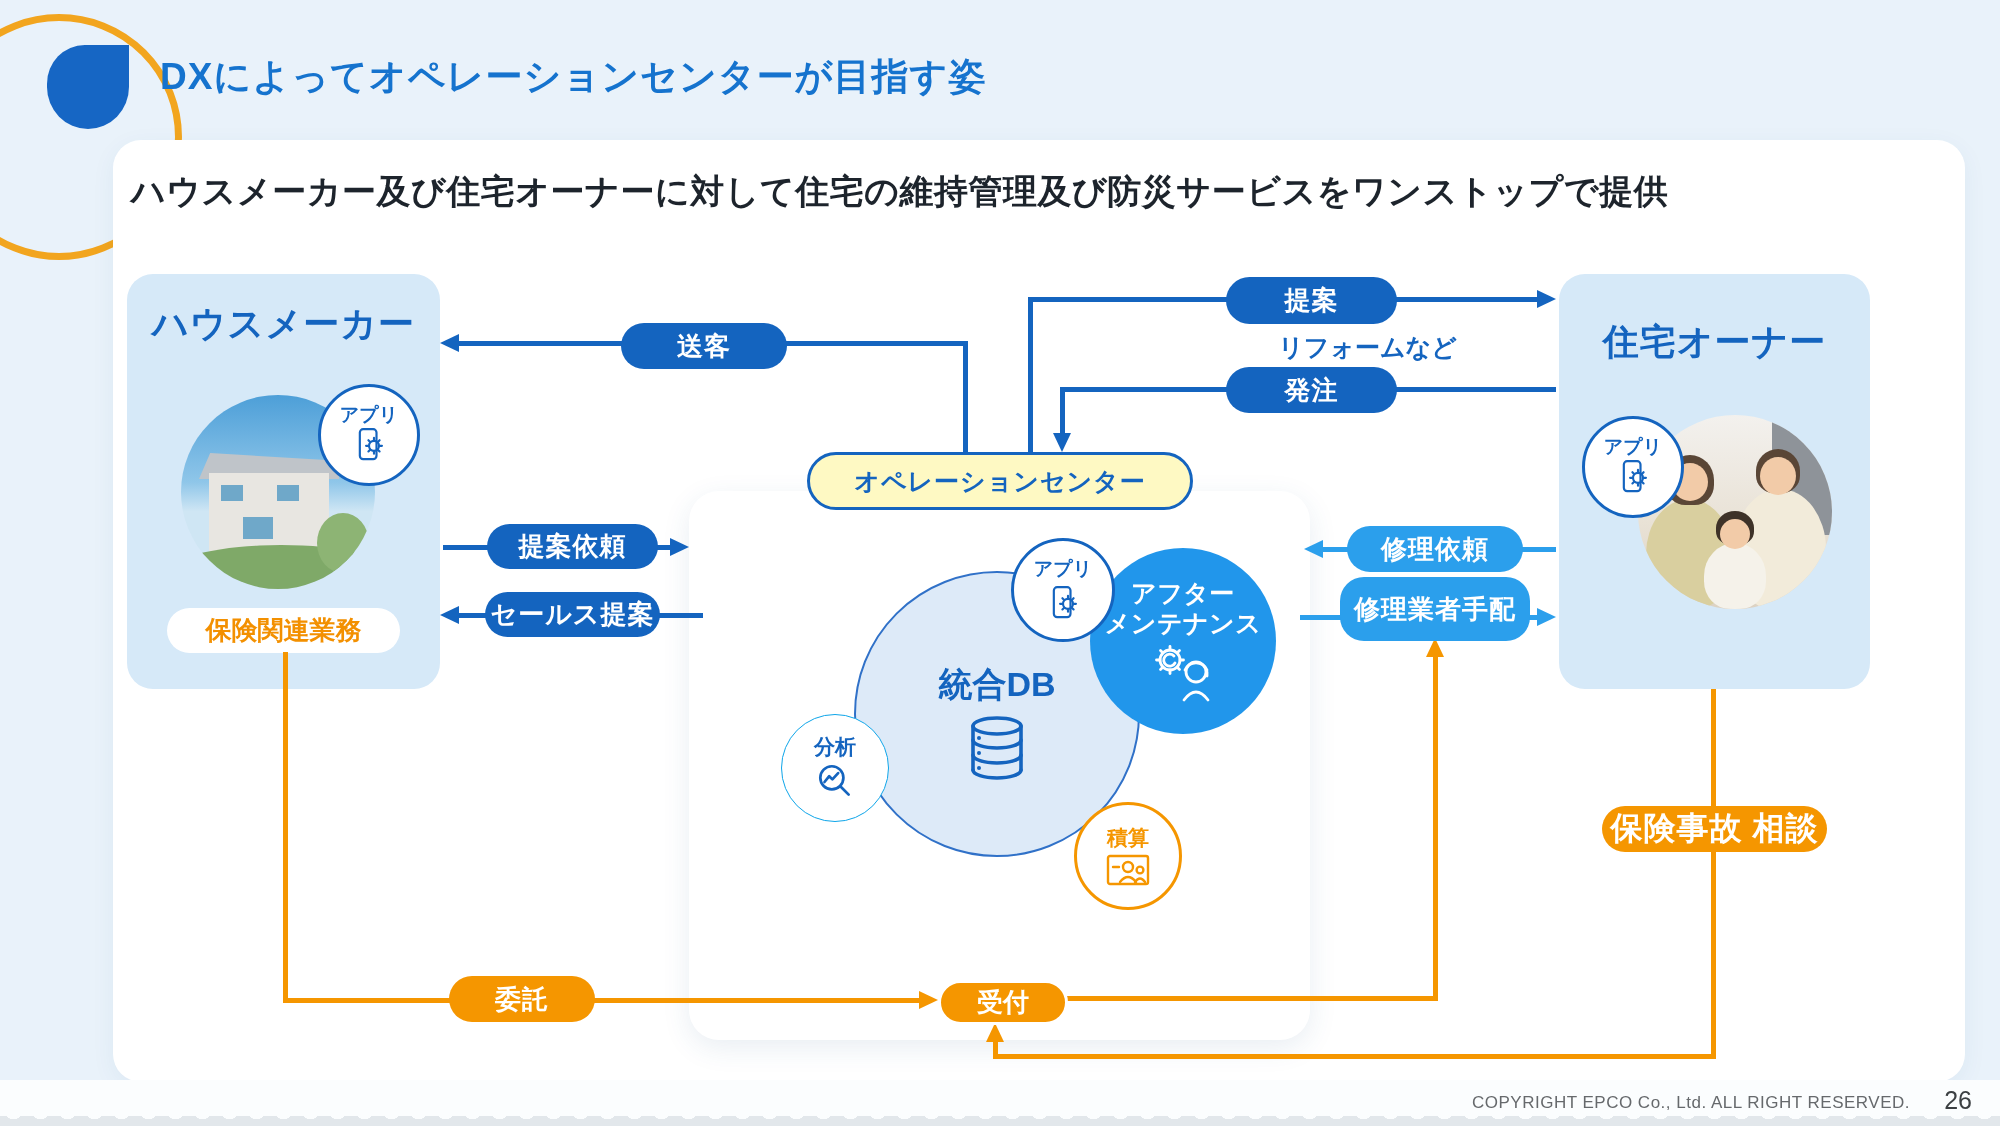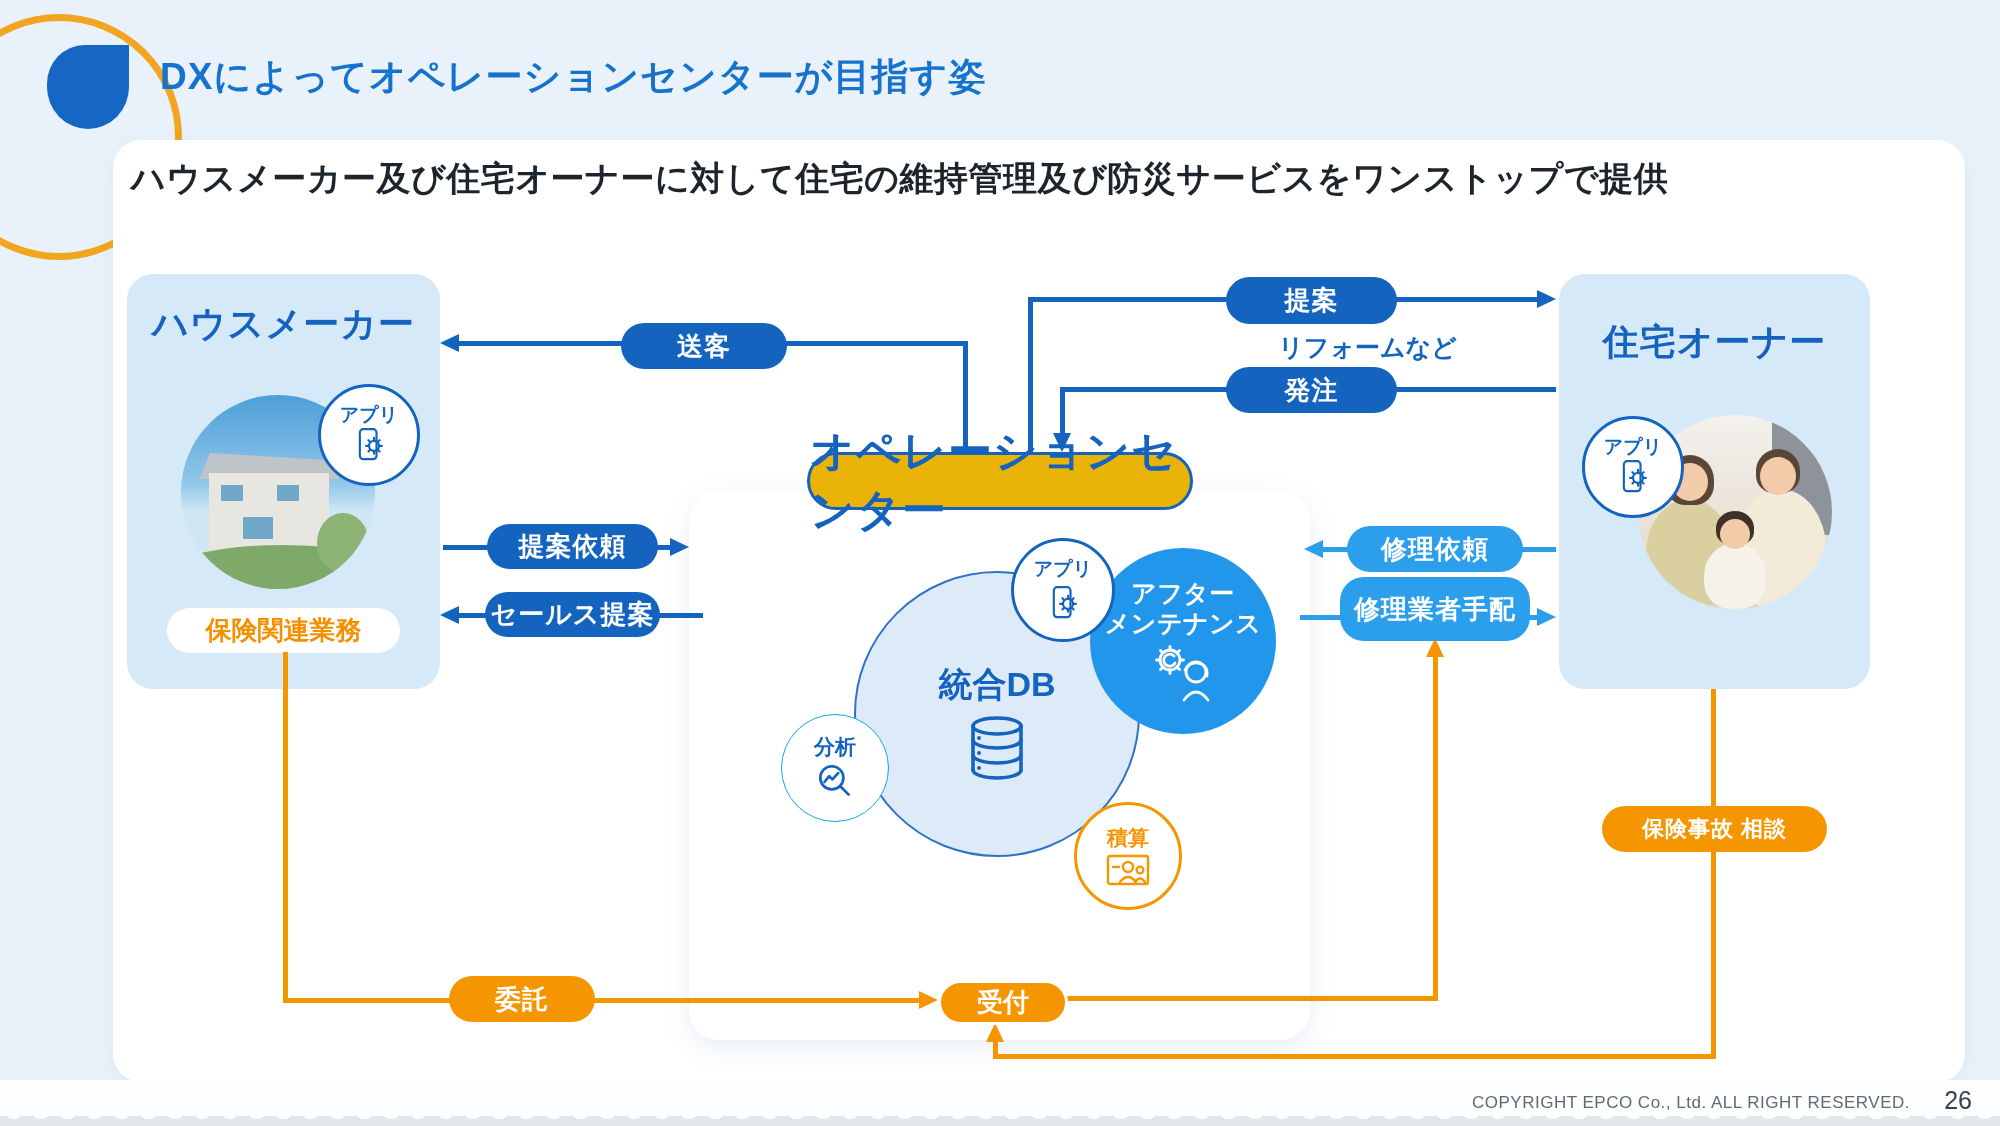--- a/index.html
+++ b/index.html
@@ -15,21 +15,21 @@
   .page-title{position:absolute;left:160px;top:52px;font-size:37px;font-weight:800;color:#1573CE;letter-spacing:1px;}
 
   .logo{position:absolute;left:1742px;top:38px;width:230px;text-align:center;}
   .logo-word{font-size:62px;line-height:56px;color:#1C63B7;font-weight:400;letter-spacing:2px;
     font-family:"DejaVu Sans",sans-serif;transform:scaleY(.92);}
   .logo-tag{font-size:12px;color:#4a4a4a;margin-top:2px;letter-spacing:.5px;}
 
   .card{position:absolute;left:113px;top:140px;width:1852px;height:942px;background:#fff;border-radius:28px;
     box-shadow:0 6px 24px rgba(40,90,140,.06);}
 
-  .subtitle{position:absolute;left:131px;top:156px;font-size:34px;font-weight:800;color:#1d242c;letter-spacing:.5px;}
+  .subtitle{position:absolute;left:131px;top:169px;font-size:34px;font-weight:800;color:#1d242c;letter-spacing:.5px;}
 
   
   .side-box{position:absolute;background:#D6E9F8;border-radius:26px;width:313px;height:415px;}
   .side-title{position:absolute;width:100%;text-align:center;font-size:36px;font-weight:800;color:#1464BF;letter-spacing:1px;}
   .photo{position:absolute;border-radius:50%;overflow:hidden;}
 
   
   .house-sky{position:absolute;inset:0;background:linear-gradient(180deg,#4D9FD8 0%,#8FC6E9 45%,#CFE6F4 60%);}
   .house-body{position:absolute;left:28px;top:78px;width:120px;height:78px;background:#E8E6E1;}
   .house-roof{position:absolute;left:18px;top:58px;width:140px;height:26px;background:#BFC4C9;
@@ -46,23 +46,23 @@
   .fam-hair{position:absolute;border-radius:50% 50% 40% 40%;background:#5A4636;}
 
   .app-badge{position:absolute;width:96px;height:96px;border-radius:50%;background:#fff;border:3px solid #1464BF;
     display:flex;flex-direction:column;align-items:center;justify-content:center;gap:0;}
   .app-badge .lbl{font-size:19px;font-weight:800;color:#1464BF;line-height:20px;}
 
   .tag-pill{position:absolute;background:#fff;border-radius:23px;text-align:center;
     font-weight:800;color:#F39000;}
 
   
-  .op-pill{position:absolute;left:807px;top:452px;width:386px;height:58px;background:#eab308;border:3px solid #1464BF;
+  .op-pill{position:absolute;left:807px;top:452px;width:386px;height:58px;background:#fef9c3;border:3px solid #1464BF;
     border-radius:31px;display:flex;align-items:center;justify-content:center;
-    font-size:44px;font-weight:800;color:#1464BF;z-index:6;letter-spacing:1px;box-sizing:border-box;}
+    font-size:25px;font-weight:800;color:#1464BF;z-index:6;letter-spacing:1px;box-sizing:border-box;}
   .center-card{position:absolute;left:689px;top:491px;width:621px;height:549px;background:#fff;border-radius:30px;
     box-shadow:0 8px 28px rgba(40,90,140,.10);z-index:1;}
   .big-circle{position:absolute;left:854px;top:571px;width:286px;height:286px;border-radius:50%;
     background:#DDEAF8;border:2px solid #3071C8;z-index:1;box-sizing:border-box;}
   .db-label{position:absolute;left:854px;top:662px;width:286px;text-align:center;font-size:34px;font-weight:800;color:#1464BF;z-index:2;}
   .db-icon{position:absolute;left:961px;top:712px;z-index:2;}
 
   .node{position:absolute;border-radius:50%;display:flex;flex-direction:column;align-items:center;justify-content:center;z-index:3;box-sizing:border-box;}
   .node .t1,.node .t2{font-weight:800;color:#fff;line-height:30px;font-size:25px;letter-spacing:.5px;}
   .node-sales{left:714px;top:537px;width:186px;height:186px;background:#1464C2;}
@@ -321,21 +321,21 @@
   <div class="vline c-orange" style="left:283px;top:652px;height:351px;"></div>
   <div class="hline c-orange" style="left:283px;top:998px;width:637px;"></div>
   <div class="ah ah-right or" style="left:919px;top:991px;"></div>
   <div class="flow-pill fp-orange" style="left:449px;top:976px;width:146px;height:46px;">委託</div>
 
   <div class="hline c-orange" style="left:1066px;top:996px;width:372px;"></div>
   <div class="vline c-orange" style="left:1433px;top:656px;height:345px;"></div>
   <div class="ah ah-up-or" style="left:1426px;top:638px;"></div>
 
   <div class="vline c-orange" style="left:1711px;top:689px;height:370px;"></div>
-  <div class="flow-pill fp-orange" style="left:1602px;top:806px;width:225px;height:46px;font-size:22px;">保険事故 相談</div>
+  <div class="flow-pill fp-orange" style="left:1602px;top:806px;width:225px;height:46px;font-size:32px;">保険事故 相談</div>
   <div class="hline c-orange" style="left:993px;top:1054px;width:723px;"></div>
   <div class="vline c-orange" style="left:993px;top:1041px;height:18px;"></div>
   <div class="ah ah-up-or" style="left:986px;top:1023px;"></div>
 
   <div class="footer">COPYRIGHT EPCO Co., Ltd. ALL RIGHT RESERVED.</div>
   <div class="page-num">26</div>
 
 </div>
 
 </body></html>

